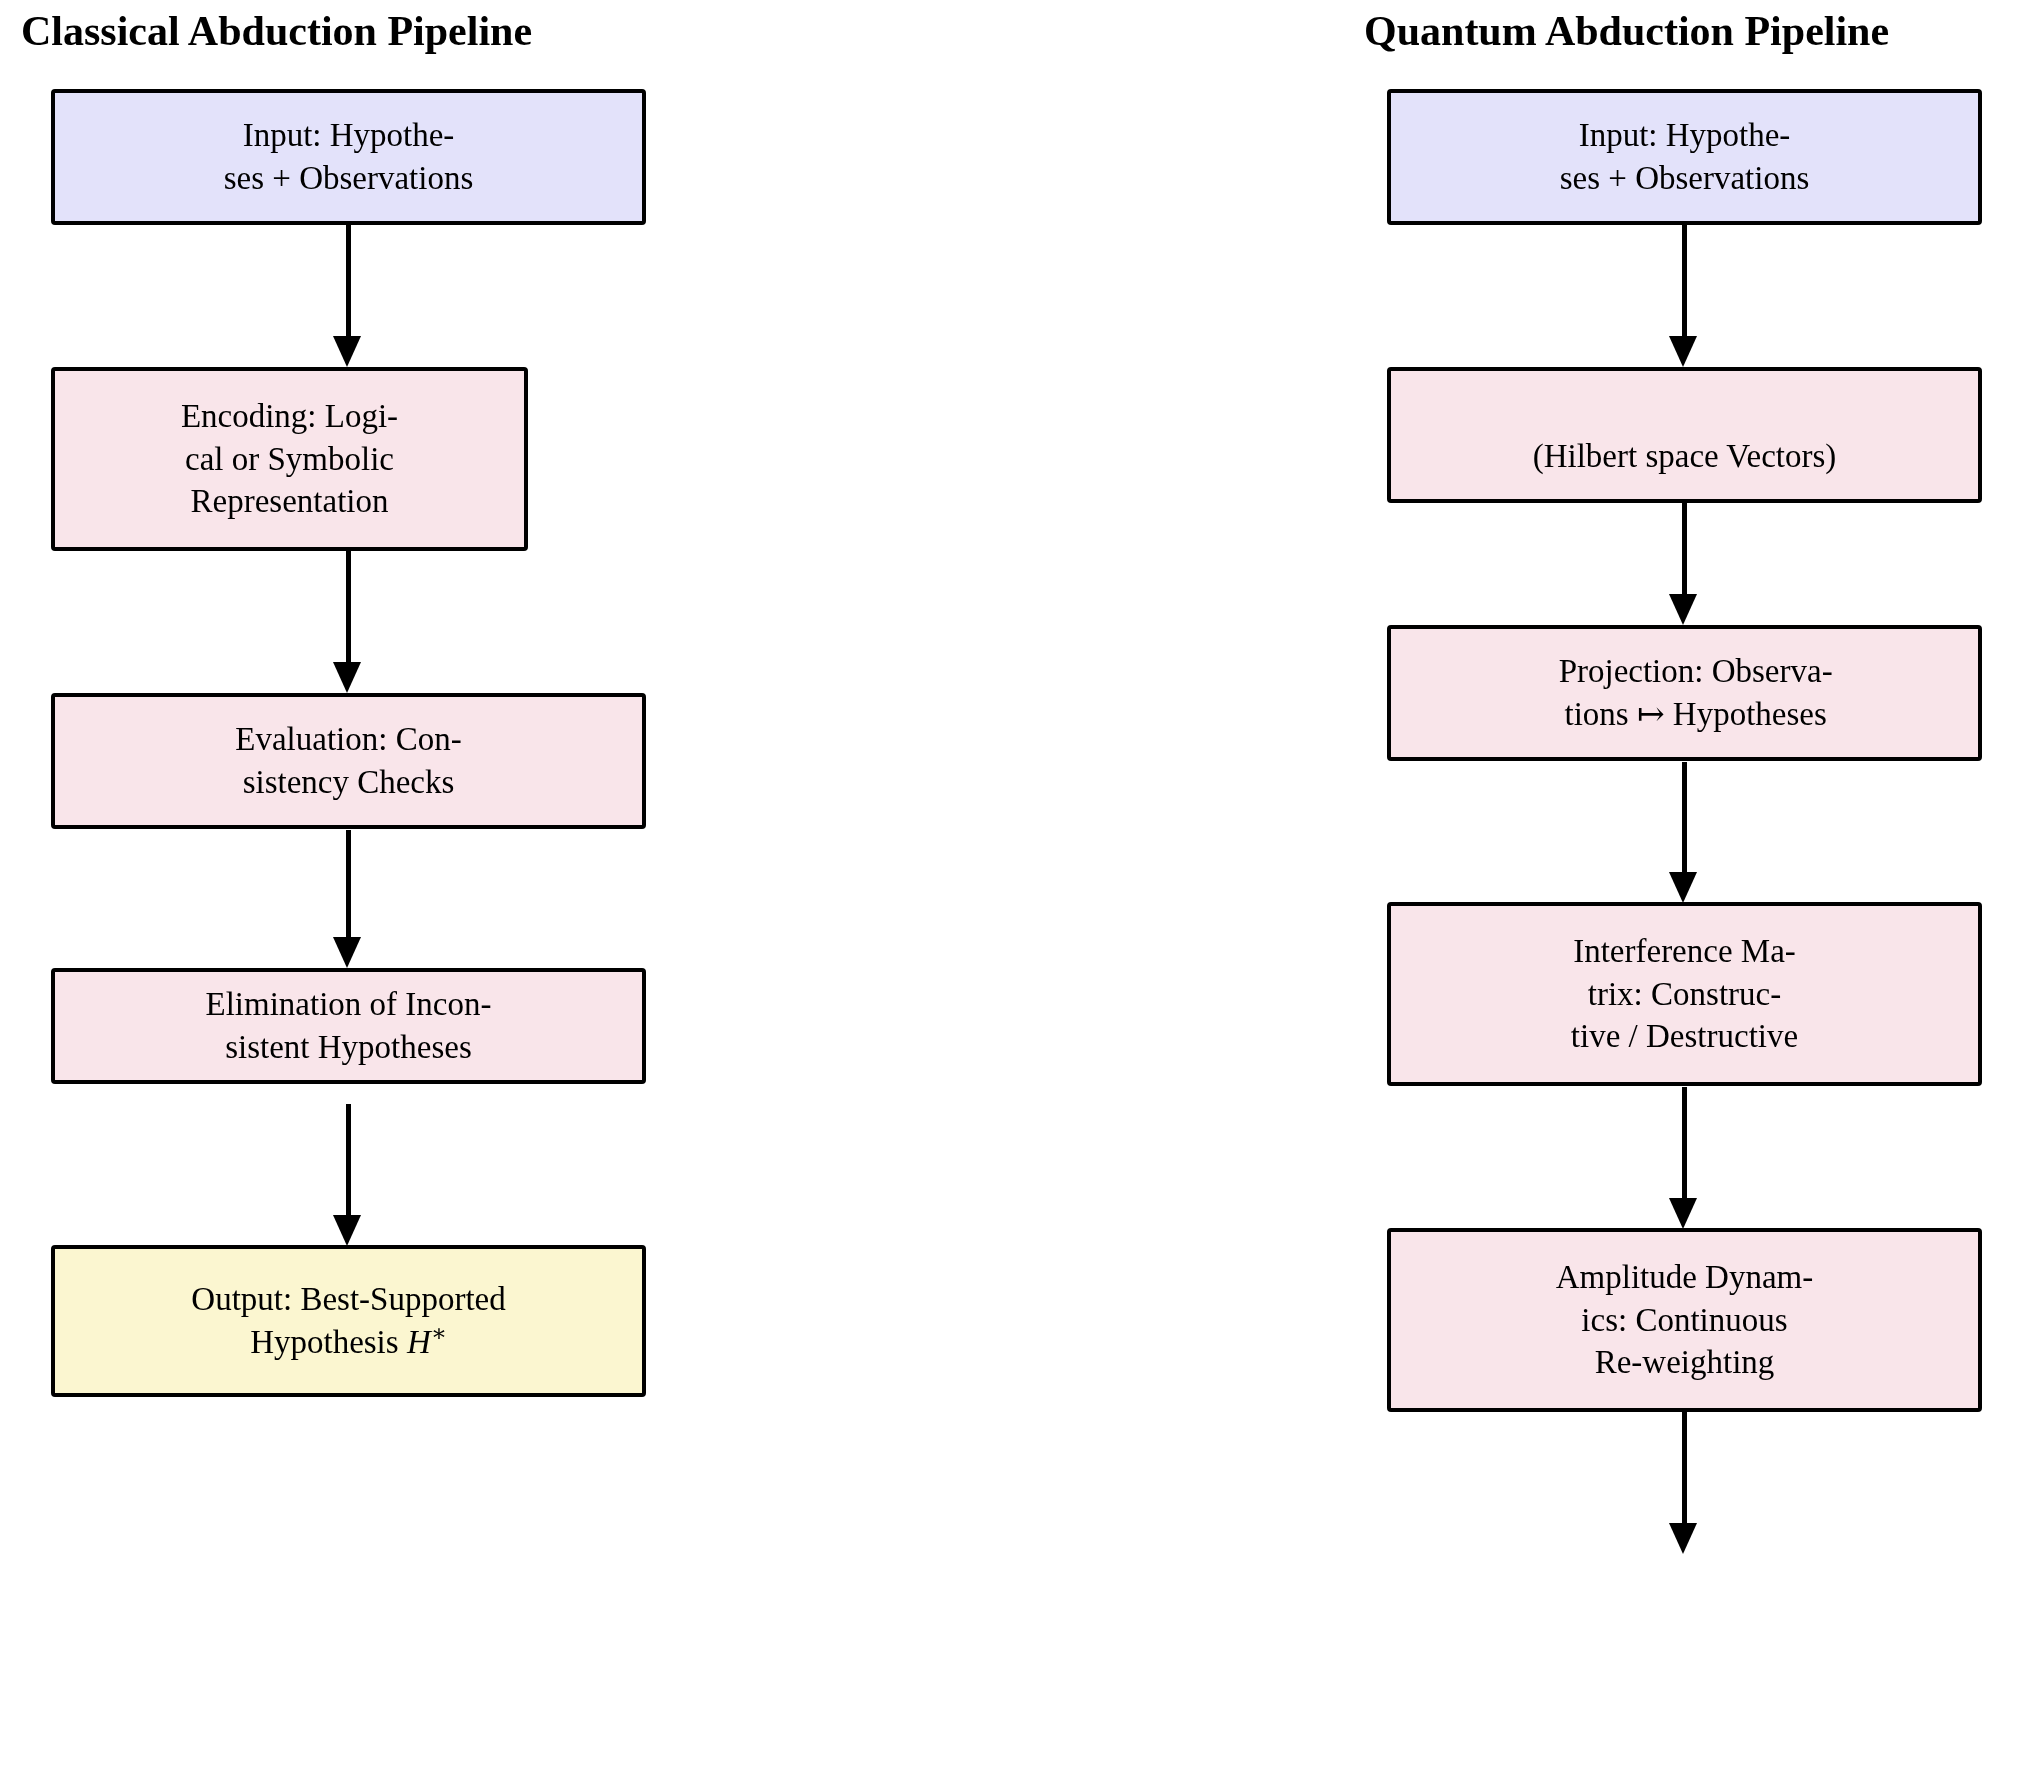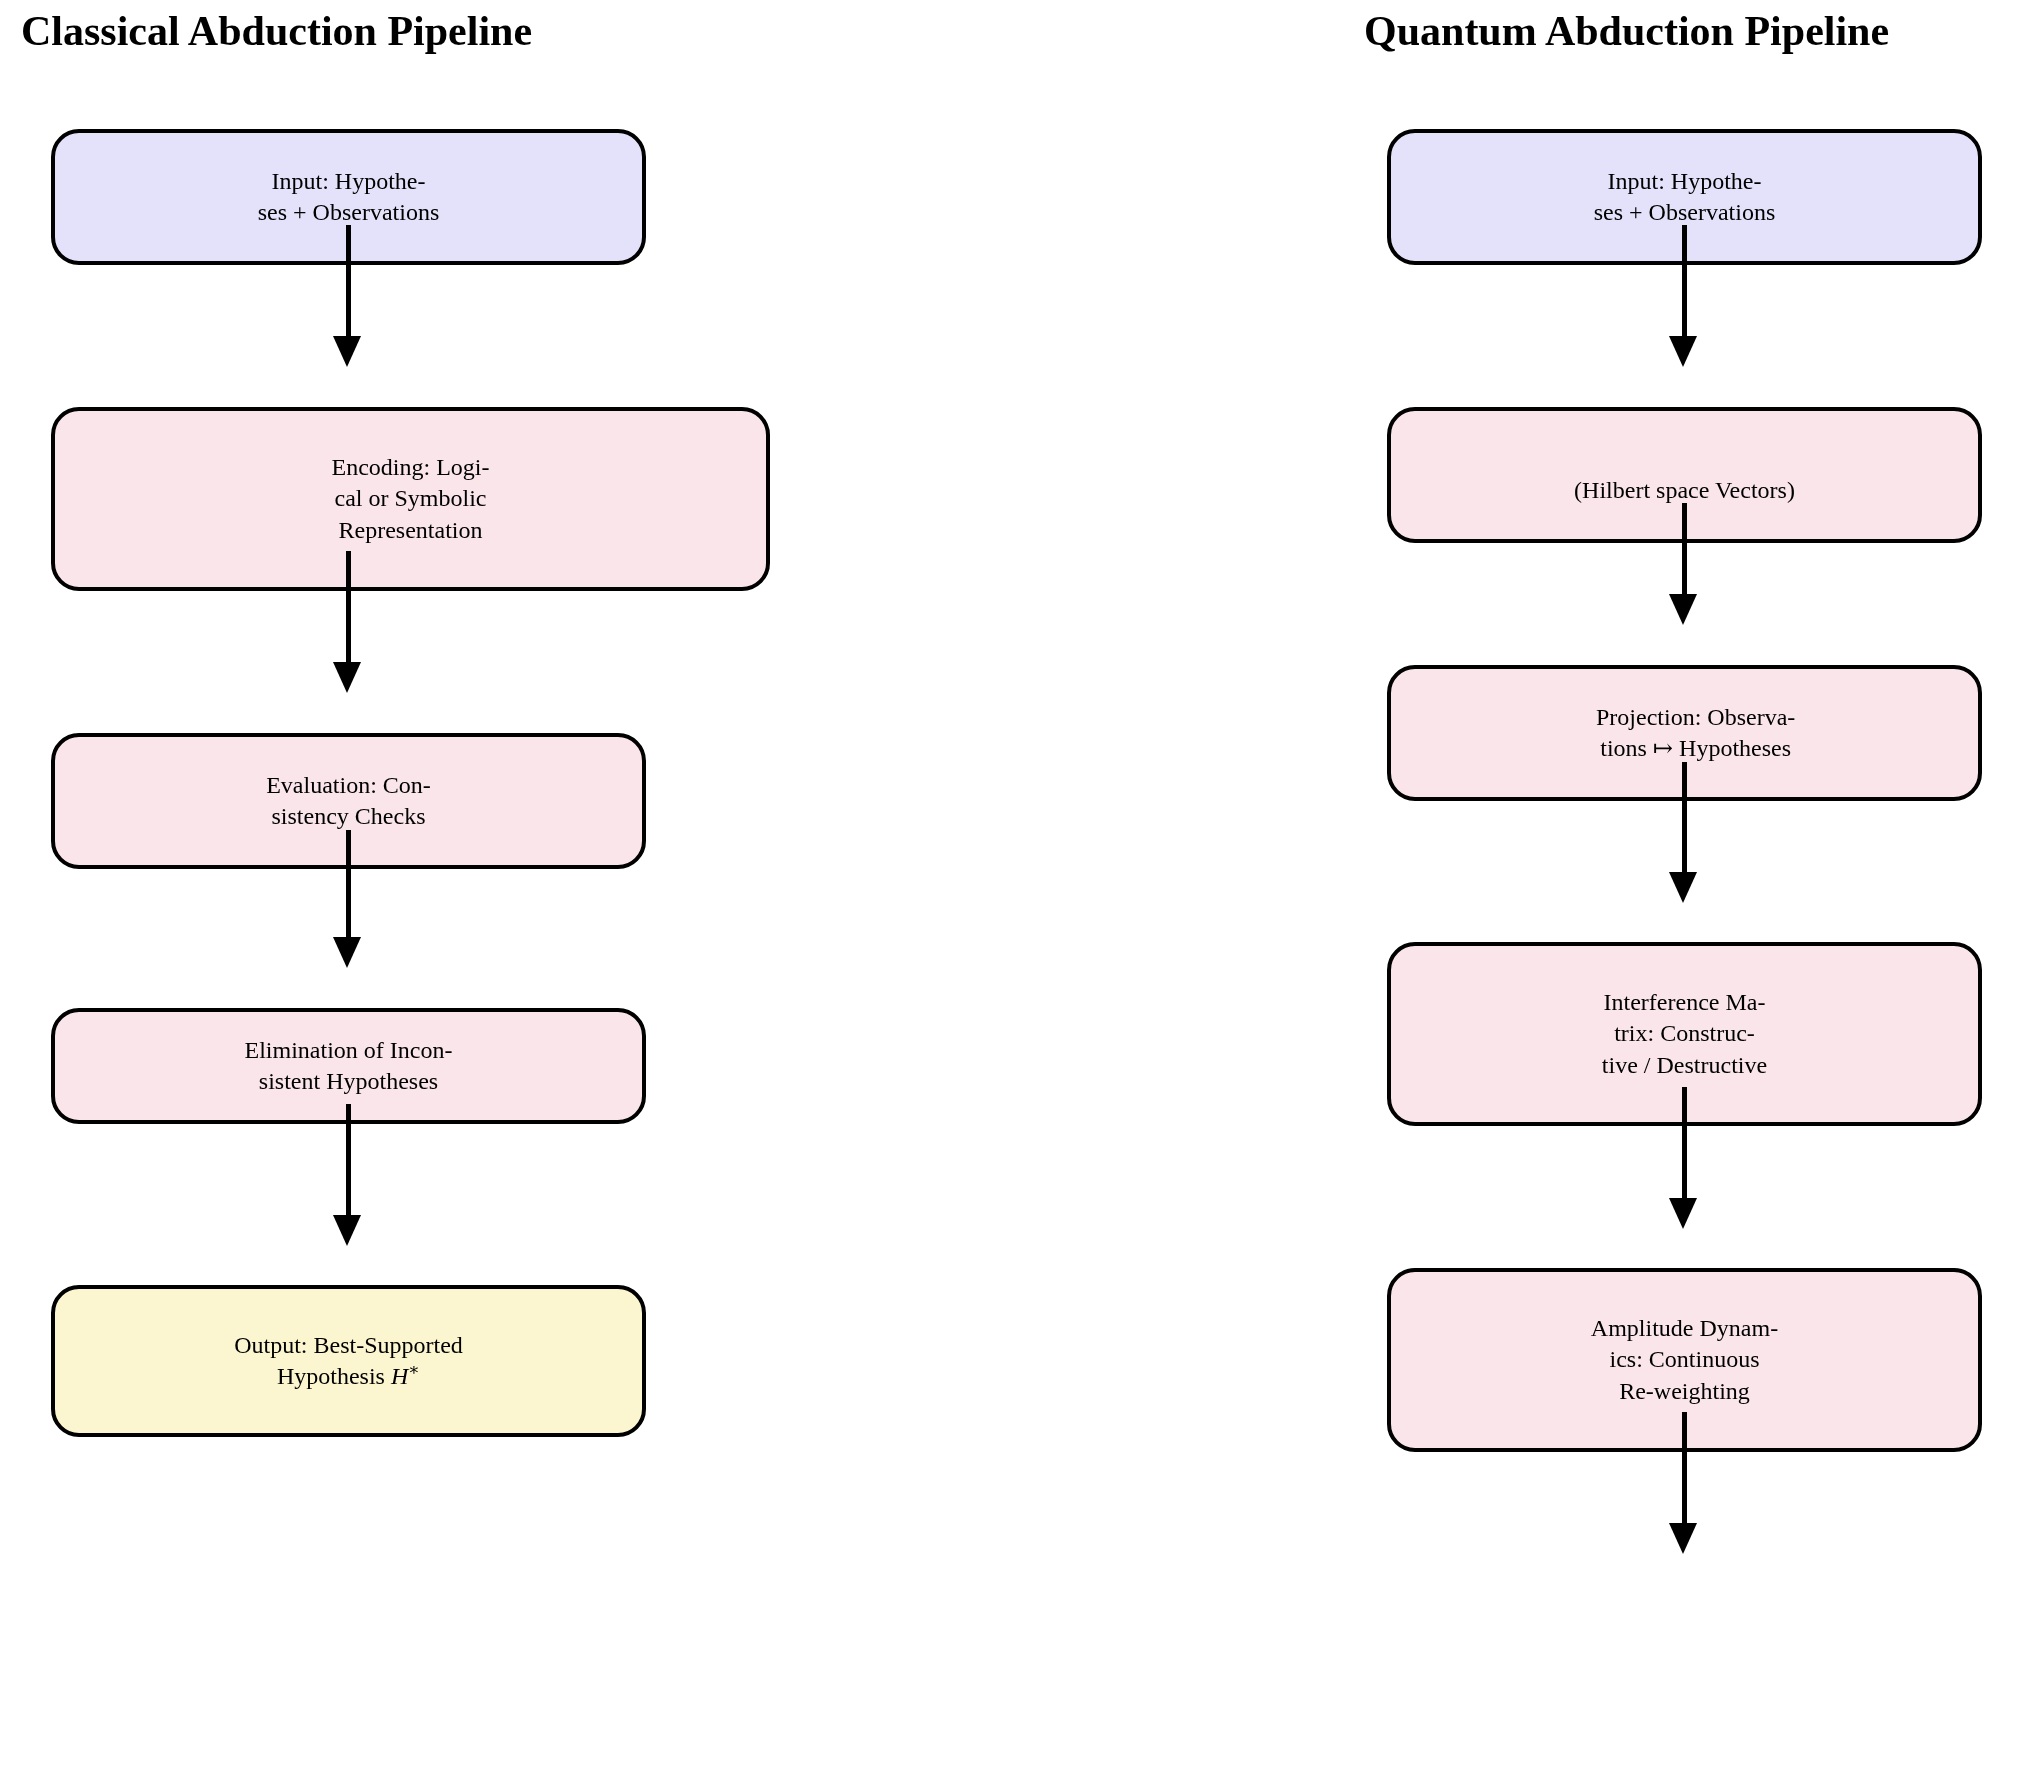--- a/index.html
+++ b/index.html
@@ -27,29 +27,28 @@
     white-space: nowrap;
     letter-spacing: 0px;
   }
   #title-left  { left: 21px;   top: 9.7px; }
   #title-right { left: 1364px; top: 9.7px; }
 
   .node {
     position: absolute;
     box-sizing: border-box;
     border: 4.9px solid #000000;
-    border-radius: 28px;
+    border-radius: 4px;
     display: flex;
     align-items: center;
     justify-content: center;
     text-align: center;
-    font-size: 24px;
+    font-size: 33px;
     line-height: 1.30;
     padding: 4.2px 9.7px;
-    margin-top: 40px;
   }
   .node .label { display: block; width: 100%; }
   .fill-blue   { background: #e3e2fa; }
   .fill-pink   { background: #f9e5ea; }
   .fill-yellow { background: #fbf6d0; }
 
   
   .arrow {
     position: absolute;
     width: 0;
@@ -81,21 +80,21 @@
 <div id="canvas">
 
   <div class="col-title" id="title-left">Classical Abduction Pipeline</div>
 
   <div class="col-title" id="title-right">Quantum Abduction Pipeline</div>
 
   <div class="node fill-blue" style="left:51px; top:89px; width:595px; height:136px;">
     <span class="label"><span>Input:  Hypothe-</span><br><span>ses + Observations</span></span>
   </div>
 
-  <div class="node fill-pink" style="left:51px; top:367px; width:719px; height:184px;">
+  <div class="node fill-pink" style="left:51px; top:367px; width:477px; height:184px;">
     <span class="label"><span>Encoding:  Logi-</span><br><span>cal or Symbolic</span><br><span>Representation</span></span>
   </div>
 
   <div class="node fill-pink" style="left:51px; top:693px; width:595px; height:136px;">
     <span class="label"><span>Evaluation:  Con-</span><br><span>sistency Checks</span></span>
   </div>
 
   <div class="node fill-pink" style="left:51px; top:968px; width:595px; height:116px;">
     <span class="label"><span>Elimination of Incon-</span><br><span>sistent Hypotheses</span></span>
   </div>

